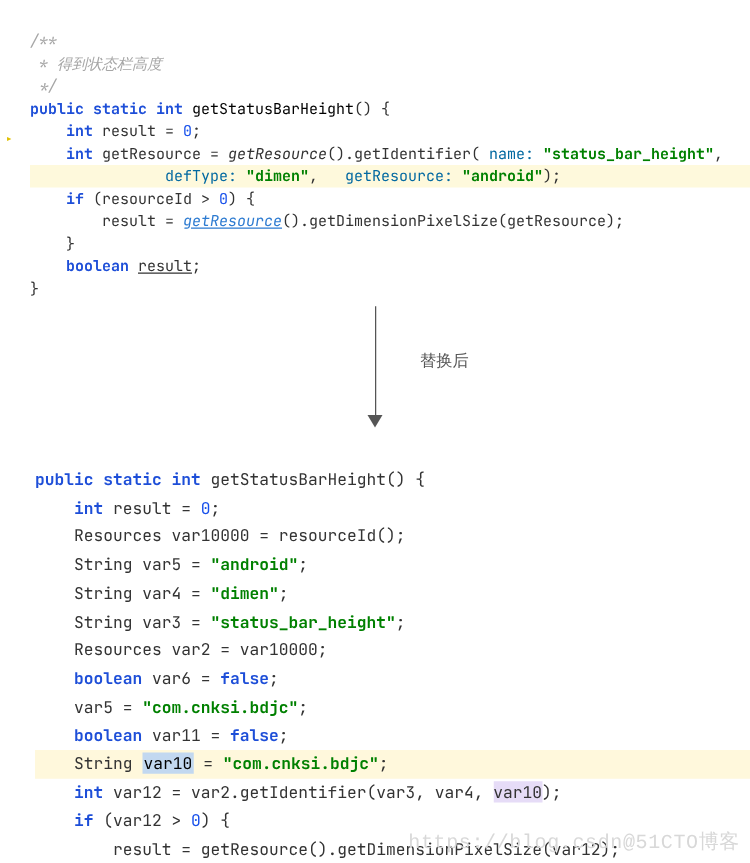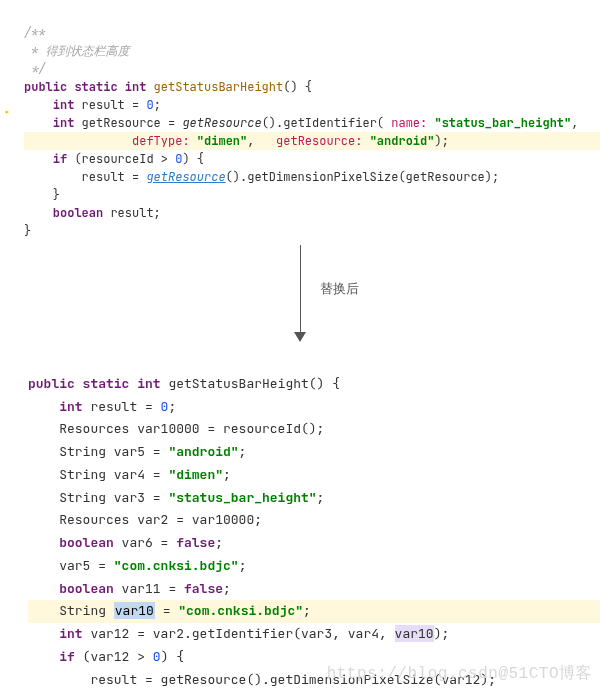--- a/index.html
+++ b/index.html
@@ -18,27 +18,27 @@
     white-space: pre;
     line-height: 1.5;
     padding: 6px 0 0 24px;
   }
   .code-block-bottom {
     white-space: pre;
     line-height: 1.75;
     padding-left: 28px;
     font-size: 13px;
   }
-  .kw { color: #701a75; font-weight: bold; }
+  .kw { color: #1d4ed8; font-weight: bold; }
   .comment { color: #a6a6a6; font-style: italic; }
   .str { color: #008000; font-weight: bold; }
-  .pname { color: #be185d; }
+  .pname { color: #0369a1; }
   .num { color: #1750eb; }
   .method { color: #2d7bd1; font-style: italic; text-decoration: underline; }
-  .methodname { color: #a16207; }
+  .methodname { color: #000000; }
   .hl-line { background: #fef9dc; display: inline-block; width: 100%; }
   .hl-line-y { background: #fff8dc; display: inline-block; width: 100%; }
   .gutter-mark {
     position: absolute;
     left: 4px;
     color: #e0c000;
     font-size: 11px;
   }
   .arrow-wrap {
     position: relative;
@@ -58,27 +58,27 @@
     left: 294px;
     top: 92px;
     width: 0;
     height: 0;
     border-left: 6px solid transparent;
     border-right: 6px solid transparent;
     border-top: 10px solid #555;
   }
   .arrow-label {
     position: absolute;
-    left: 320px;
+    left: 336px;
     top: 40px;
     font-family: sans-serif;
     font-size: 13px;
     color: #555;
   }
-  .underline { }
+  .underline { text-decoration: underline; }
   .sel { background: #c2d8f0; color: #000; padding: 0 1px; }
   .selmatch { background: #e6dcf7; }
   .watermark {
     position: absolute;
     right: 8px;
     bottom: 6px;
     font-family: Liberation Mono, monospace;
     font-size: 16px;
     color: #d8d8d8;
     letter-spacing: 0.5px;

